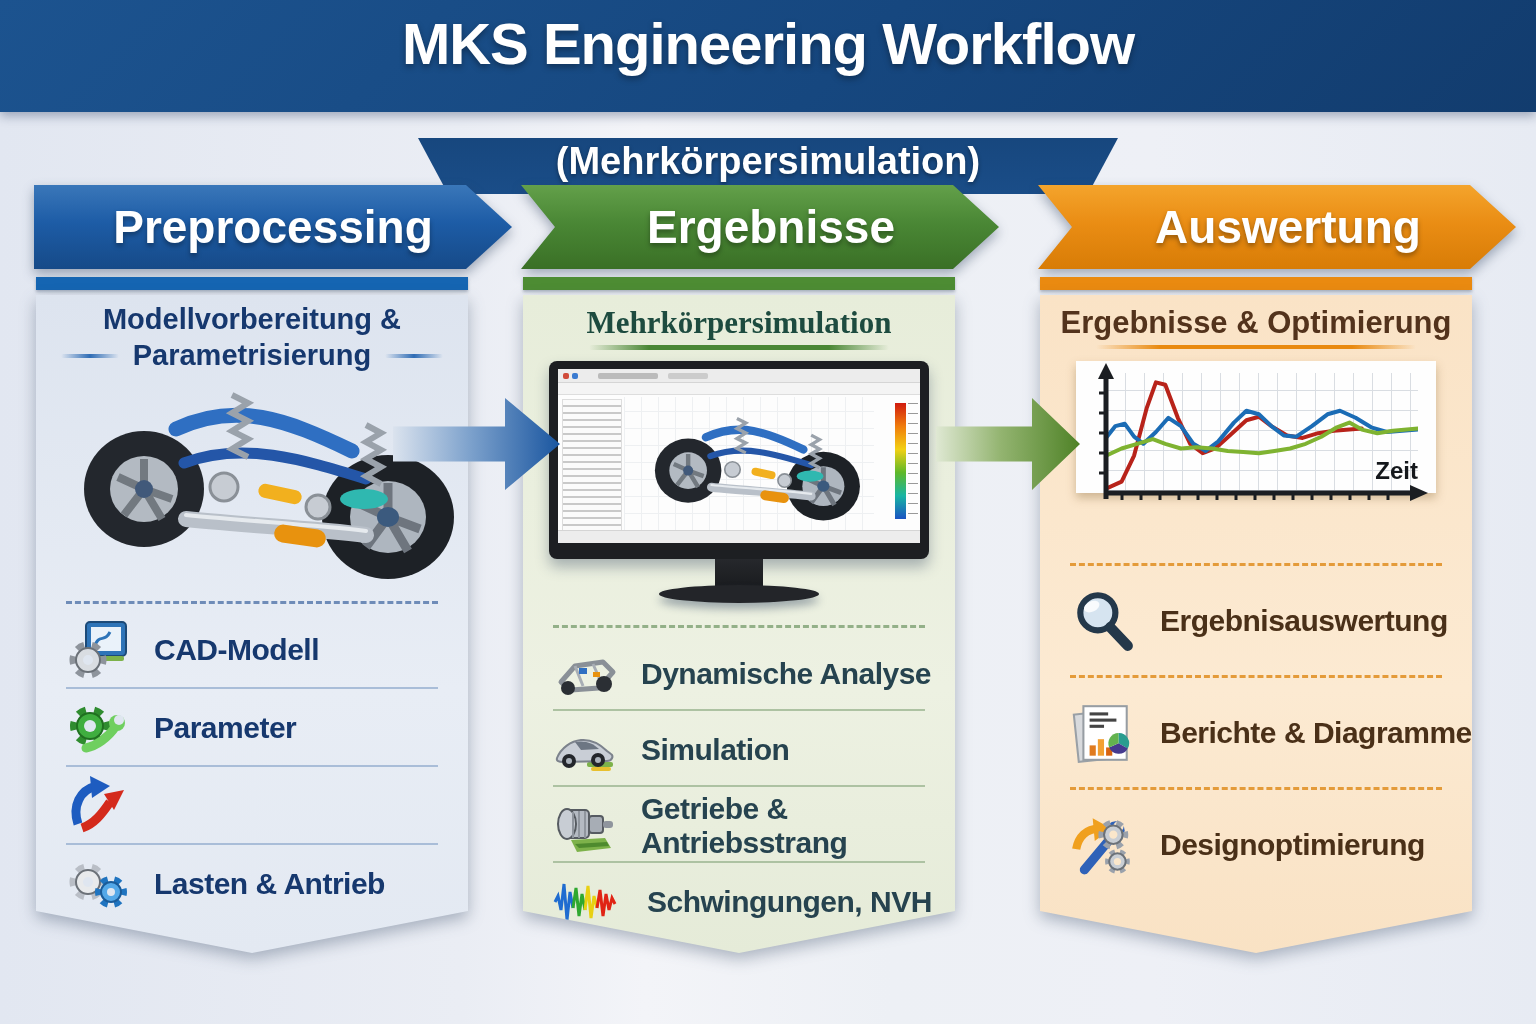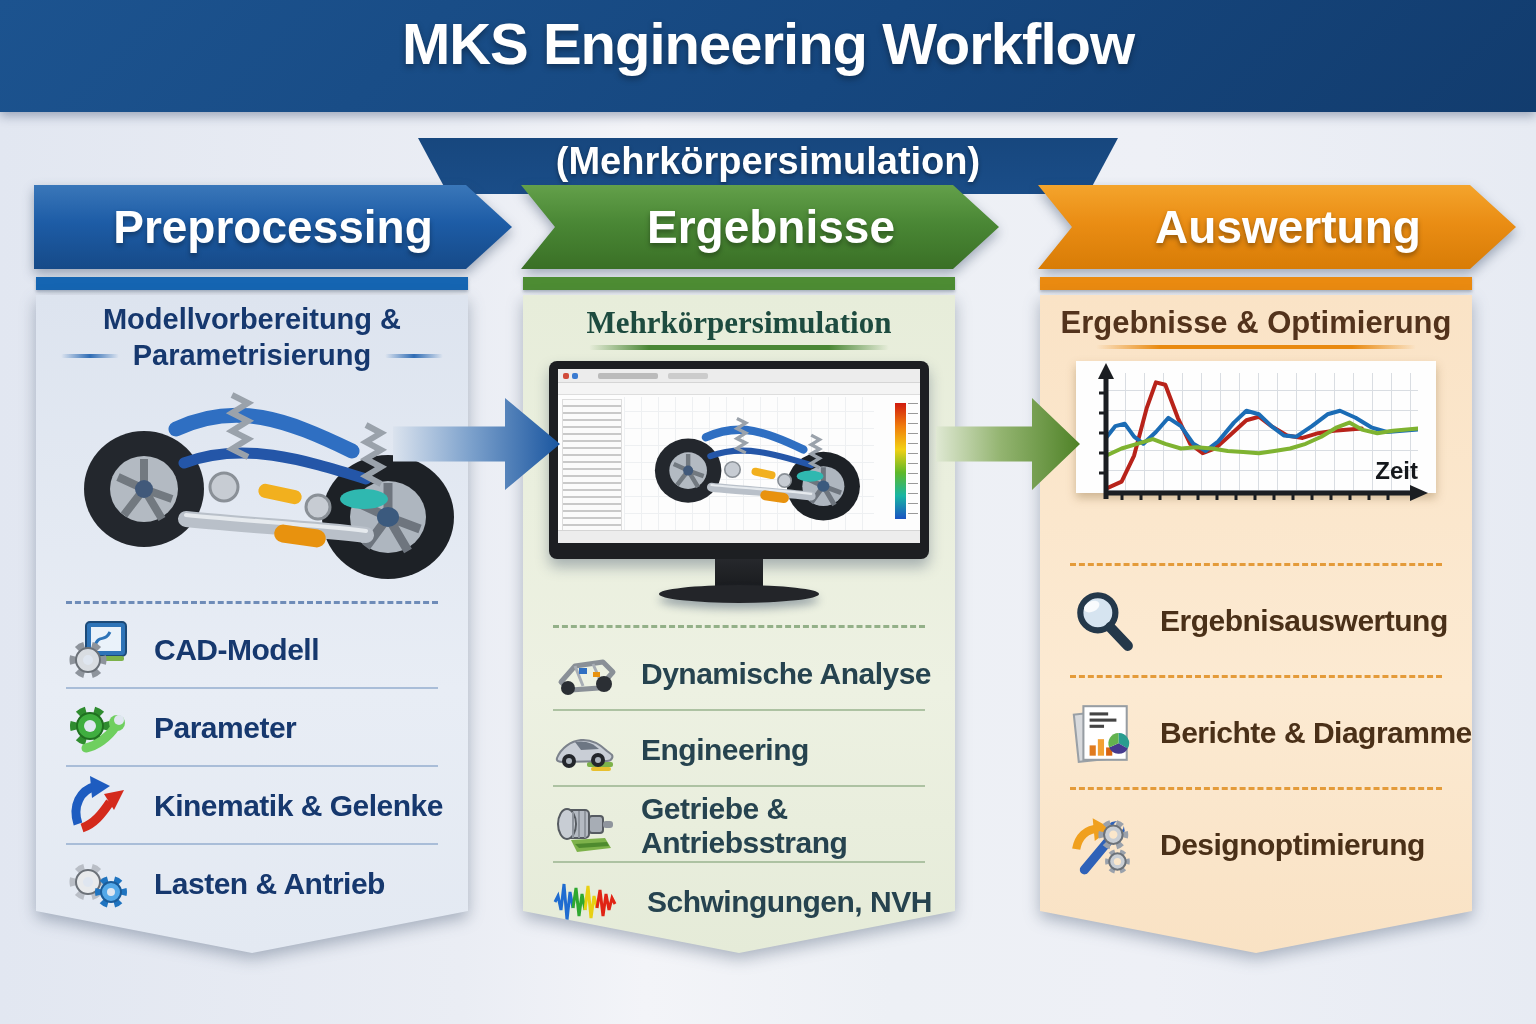--- a/index.html
+++ b/index.html
@@ -191,21 +191,20 @@
       </div>
       <div class="divider div-solid-blue" style="top:470px"></div>
 
       <div class="item-row" style="top:474px">
         <svg class="item-icon" width="64" height="64" viewBox="0 0 64 64">
           <path d="M12,50 C6,32 14,16 30,12" stroke="#1e5cc0" stroke-width="9" fill="none"></path>
           <polygon points="24,2 44,12 26,24" fill="#1e5cc0"></polygon>
           <path d="M16,54 C28,50 36,40 44,28" stroke="#d42a1c" stroke-width="9" fill="none"></path>
           <polygon points="38,20 58,16 48,36" fill="#d42a1c"></polygon>
         </svg>
-        <div class="item-label lab-pre">Kinematik &amp; Gelenke</div>
       </div>
       <div class="divider div-solid-blue" style="top:548px"></div>
 
       <div class="item-row" style="top:552px">
         <svg class="item-icon" width="64" height="64" viewBox="0 0 64 64">
           <circle cx="22" cy="30" r="14" fill="none" stroke="#b9bec6" stroke-width="9" pathLength="96" stroke-dasharray="8 8" stroke-dashoffset="4"></circle>
           <circle cx="22" cy="30" r="12" fill="#e8eaec" stroke="#6b7178" stroke-width="2"></circle>
           <circle cx="22" cy="30" r="5" fill="#dfe6f0"></circle>
           <circle cx="45" cy="40" r="12" fill="none" stroke="#1f74c0" stroke-width="8" pathLength="96" stroke-dasharray="8 8" stroke-dashoffset="4"></circle>
           <circle cx="45" cy="40" r="10" fill="#54a8e8" stroke="#1a5c9a" stroke-width="2"></circle>
@@ -272,21 +271,21 @@
         <svg class="item-icon" width="64" height="64" viewBox="0 0 64 64">
           <rect x="34" y="44" width="26" height="5" rx="2" fill="#7db24a"></rect>
           <rect x="38" y="49" width="20" height="4" rx="2" fill="#e8c02e"></rect>
           <path d="M4,40 C8,30 18,23 28,22 C40,21 48,27 54,33 L58,36 C61,38 59,43 54,43 L10,44 C6,44 3,43 4,40 Z" fill="#c9ced6" stroke="#7c828c" stroke-width="2"></path>
           <path d="M22,24 C32,22 40,25 46,31 L28,32 Z" fill="#6d7683"></path>
           <circle cx="16" cy="43" r="7" fill="#23262b"></circle>
               <circle cx="16" cy="43" r="3" fill="#aab2bb"></circle>
           <circle cx="45" cy="42" r="7" fill="#23262b"></circle>
               <circle cx="45" cy="42" r="3" fill="#aab2bb"></circle>
         </svg>
-        <div class="item-label lab-sim">Engineering</div>
+        <div class="item-label lab-sim">Simulation</div>
       </div>
       <div class="divider div-solid-green" style="top:490px"></div>
 
       <div class="item-row" style="top:494px">
         <svg class="item-icon" width="64" height="64" viewBox="0 0 64 64">
           <polygon points="18,46 52,44 58,54 24,58" fill="#7db24a"></polygon>
           <polygon points="22,50 54,48 56,52 26,54" fill="#4e8a2e"></polygon>
           <rect x="14" y="16" width="22" height="28" rx="4" fill="#b4bac2" stroke="#565b61" stroke-width="2"></rect>
           <ellipse cx="14" cy="30" rx="9" ry="15" fill="#c8cdd4" stroke="#565b61" stroke-width="2"></ellipse>
           <rect x="36" y="22" width="14" height="17" rx="3" fill="#a7adb5" stroke="#565b61" stroke-width="2"></rect>

